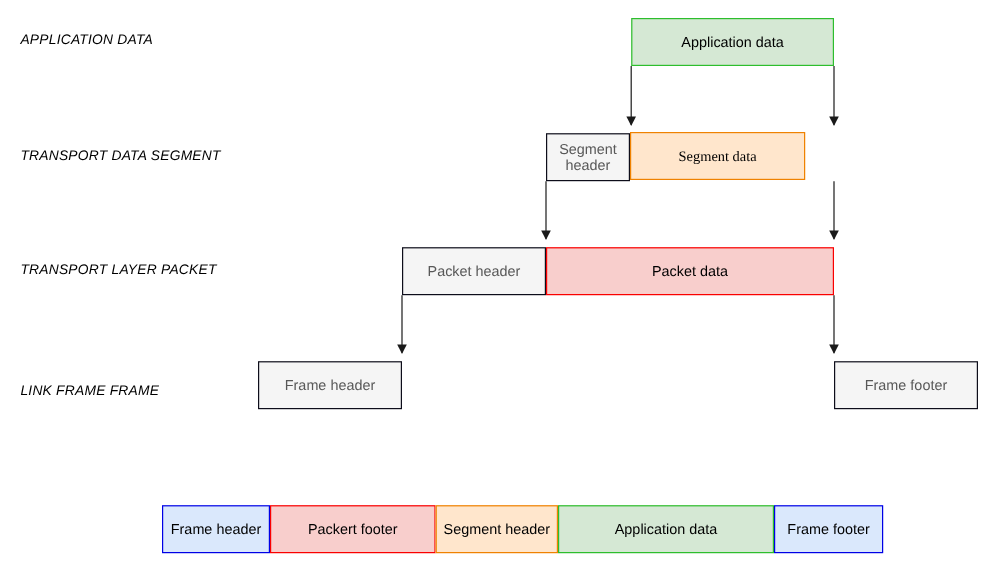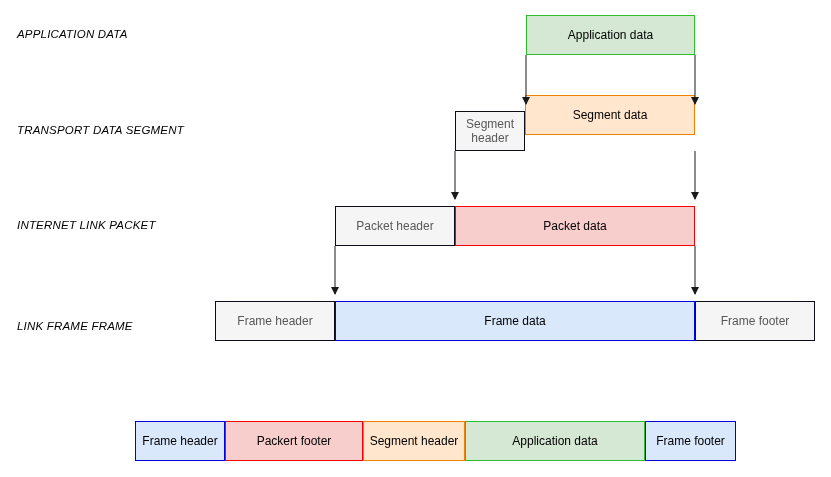--- a/index.html
+++ b/index.html
@@ -46,21 +46,21 @@
   }
   .box.green  { background: #d5e8d4; border: 1.5px solid #2dbe2d; }
   .box.orange { background: #ffe6cc; border: 1.5px solid #ef8201; }
   .box.red    { background: #f8cecc; border: 1.5px solid #fa0000; }
   .box.blue   { background: #dae8fc; border: 1.5px solid #0000e6; }
 
   
   .app-data      { left: 526px; top: 15px;  width: 169px; }
   
   .seg-header    { left: 455px; top: 111px; width: 70px;  padding: 0 4px; }
-  .seg-data      { left: 525px; top: 95px; width: 170px; }
+  .seg-data      { left: 525px; top: 110px; width: 146px; font-family: Liberation Serif, serif; }
   
   .pkt-header    { left: 335px; top: 206px; width: 120px; }
   .pkt-data      { left: 455px; top: 206px; width: 240px; }
   
   .frm-header    { left: 215px; top: 301px; width: 120px; }
   .frm-data      { left: 335px; top: 301px; width: 360px; }
   .frm-footer    { left: 695px; top: 301px; width: 120px; }
   
   .cmp-frame-header { left: 135px; top: 421px; width: 90px; }
   .cmp-pkt-header   { left: 225px; top: 421px; width: 138px; }
@@ -75,33 +75,32 @@
     pointer-events: none;
   }
 </style>
 </head>
 <body>
 
 <div class="canvas">
 
   <div class="layer-label" style="top:28px;">APPLICATION DATA</div>
   <div class="layer-label" style="top:124px;">TRANSPORT DATA SEGMENT</div>
-  <div class="layer-label" style="top:219px;">INTERNET LINK PACKET</div>
+  <div class="layer-label" style="top:219px;">TRANSPORT LAYER PACKET</div>
   <div class="layer-label" style="top:320px;">LINK FRAME FRAME</div>
 
   <div class="box green app-data">Application data</div>
 
   <div class="box grey seg-header">Segment header</div>
   <div class="box orange seg-data">Segment data</div>
 
   <div class="box red pkt-data">Packet data</div>
   <div class="box grey pkt-header">Packet header</div>
 
   <div class="box grey frm-header">Frame header</div>
-  <div class="box blue frm-data">Frame data</div>
   <div class="box grey frm-footer">Frame footer</div>
 
   <div class="box blue cmp-frame-header">Frame header</div>
   <div class="box red cmp-pkt-header">Packert footer</div>
   <div class="box orange cmp-seg-header">Segment header</div>
   <div class="box green cmp-app-data">Application data</div>
   <div class="box blue cmp-frame-footer">Frame footer</div>
 
   <svg class="arrow-overlay" width="831" height="477" viewBox="0 0 831 477" xmlns="http://www.w3.org/2000/svg">
     <defs>

